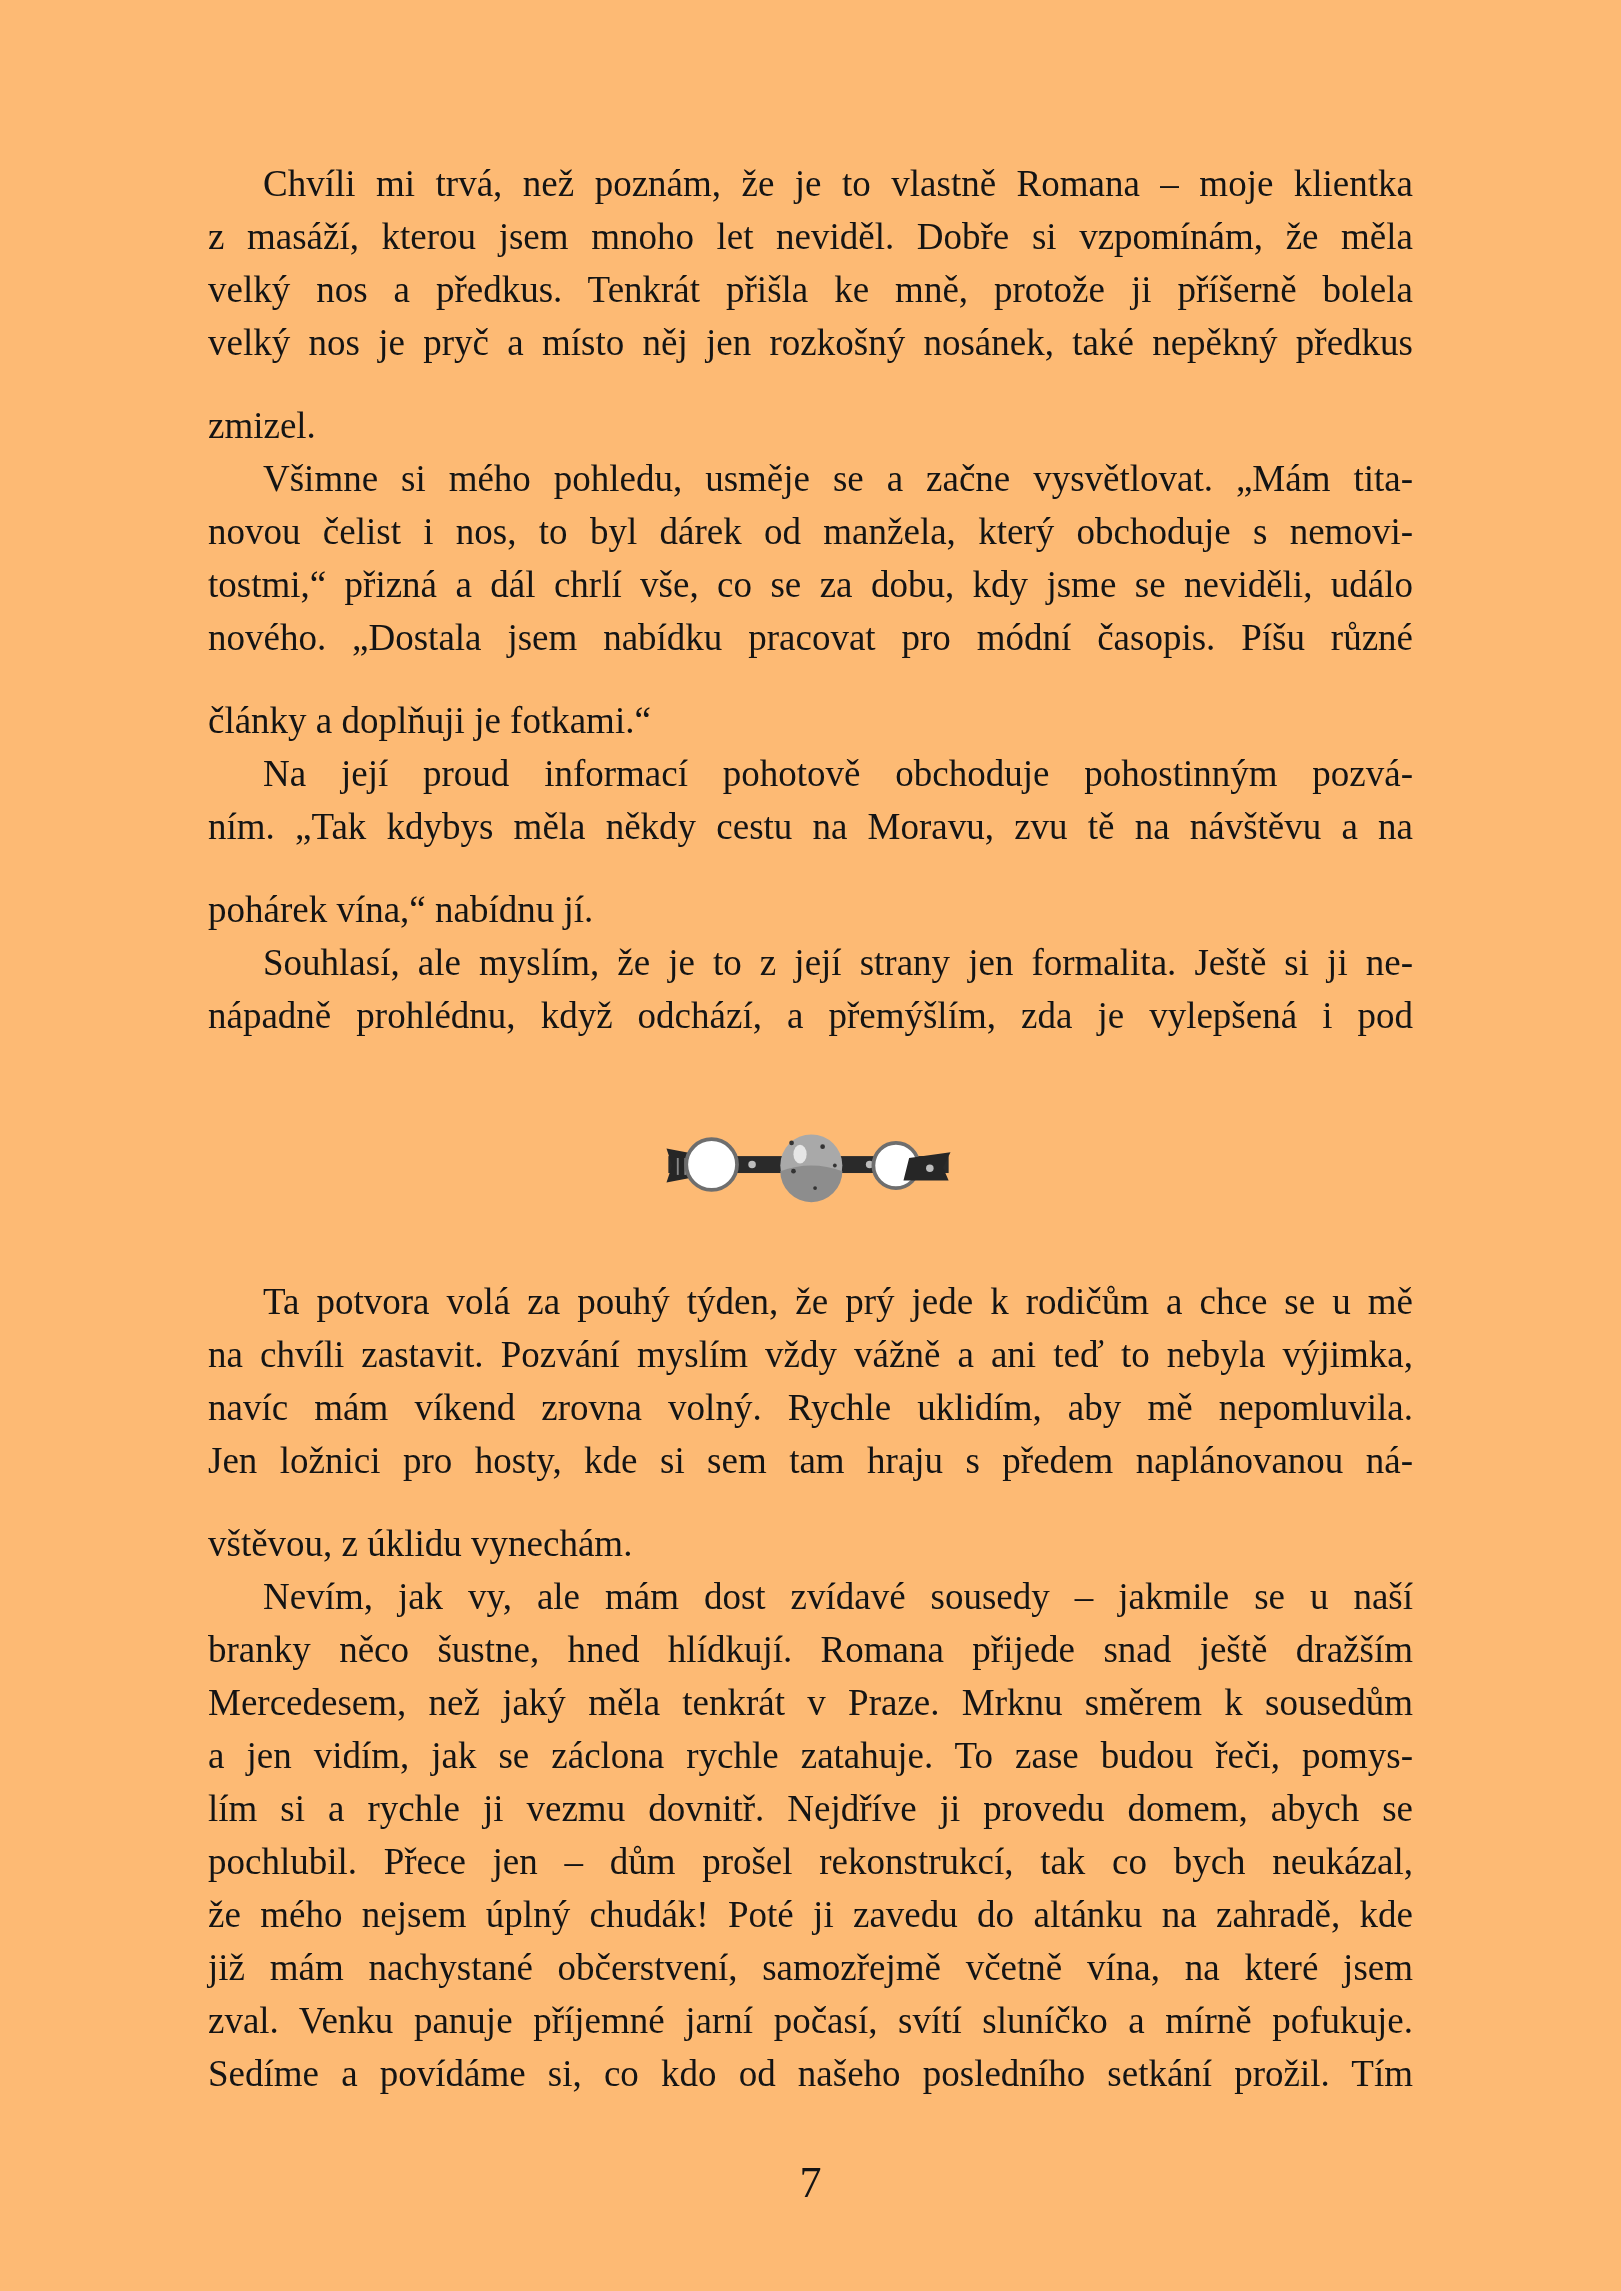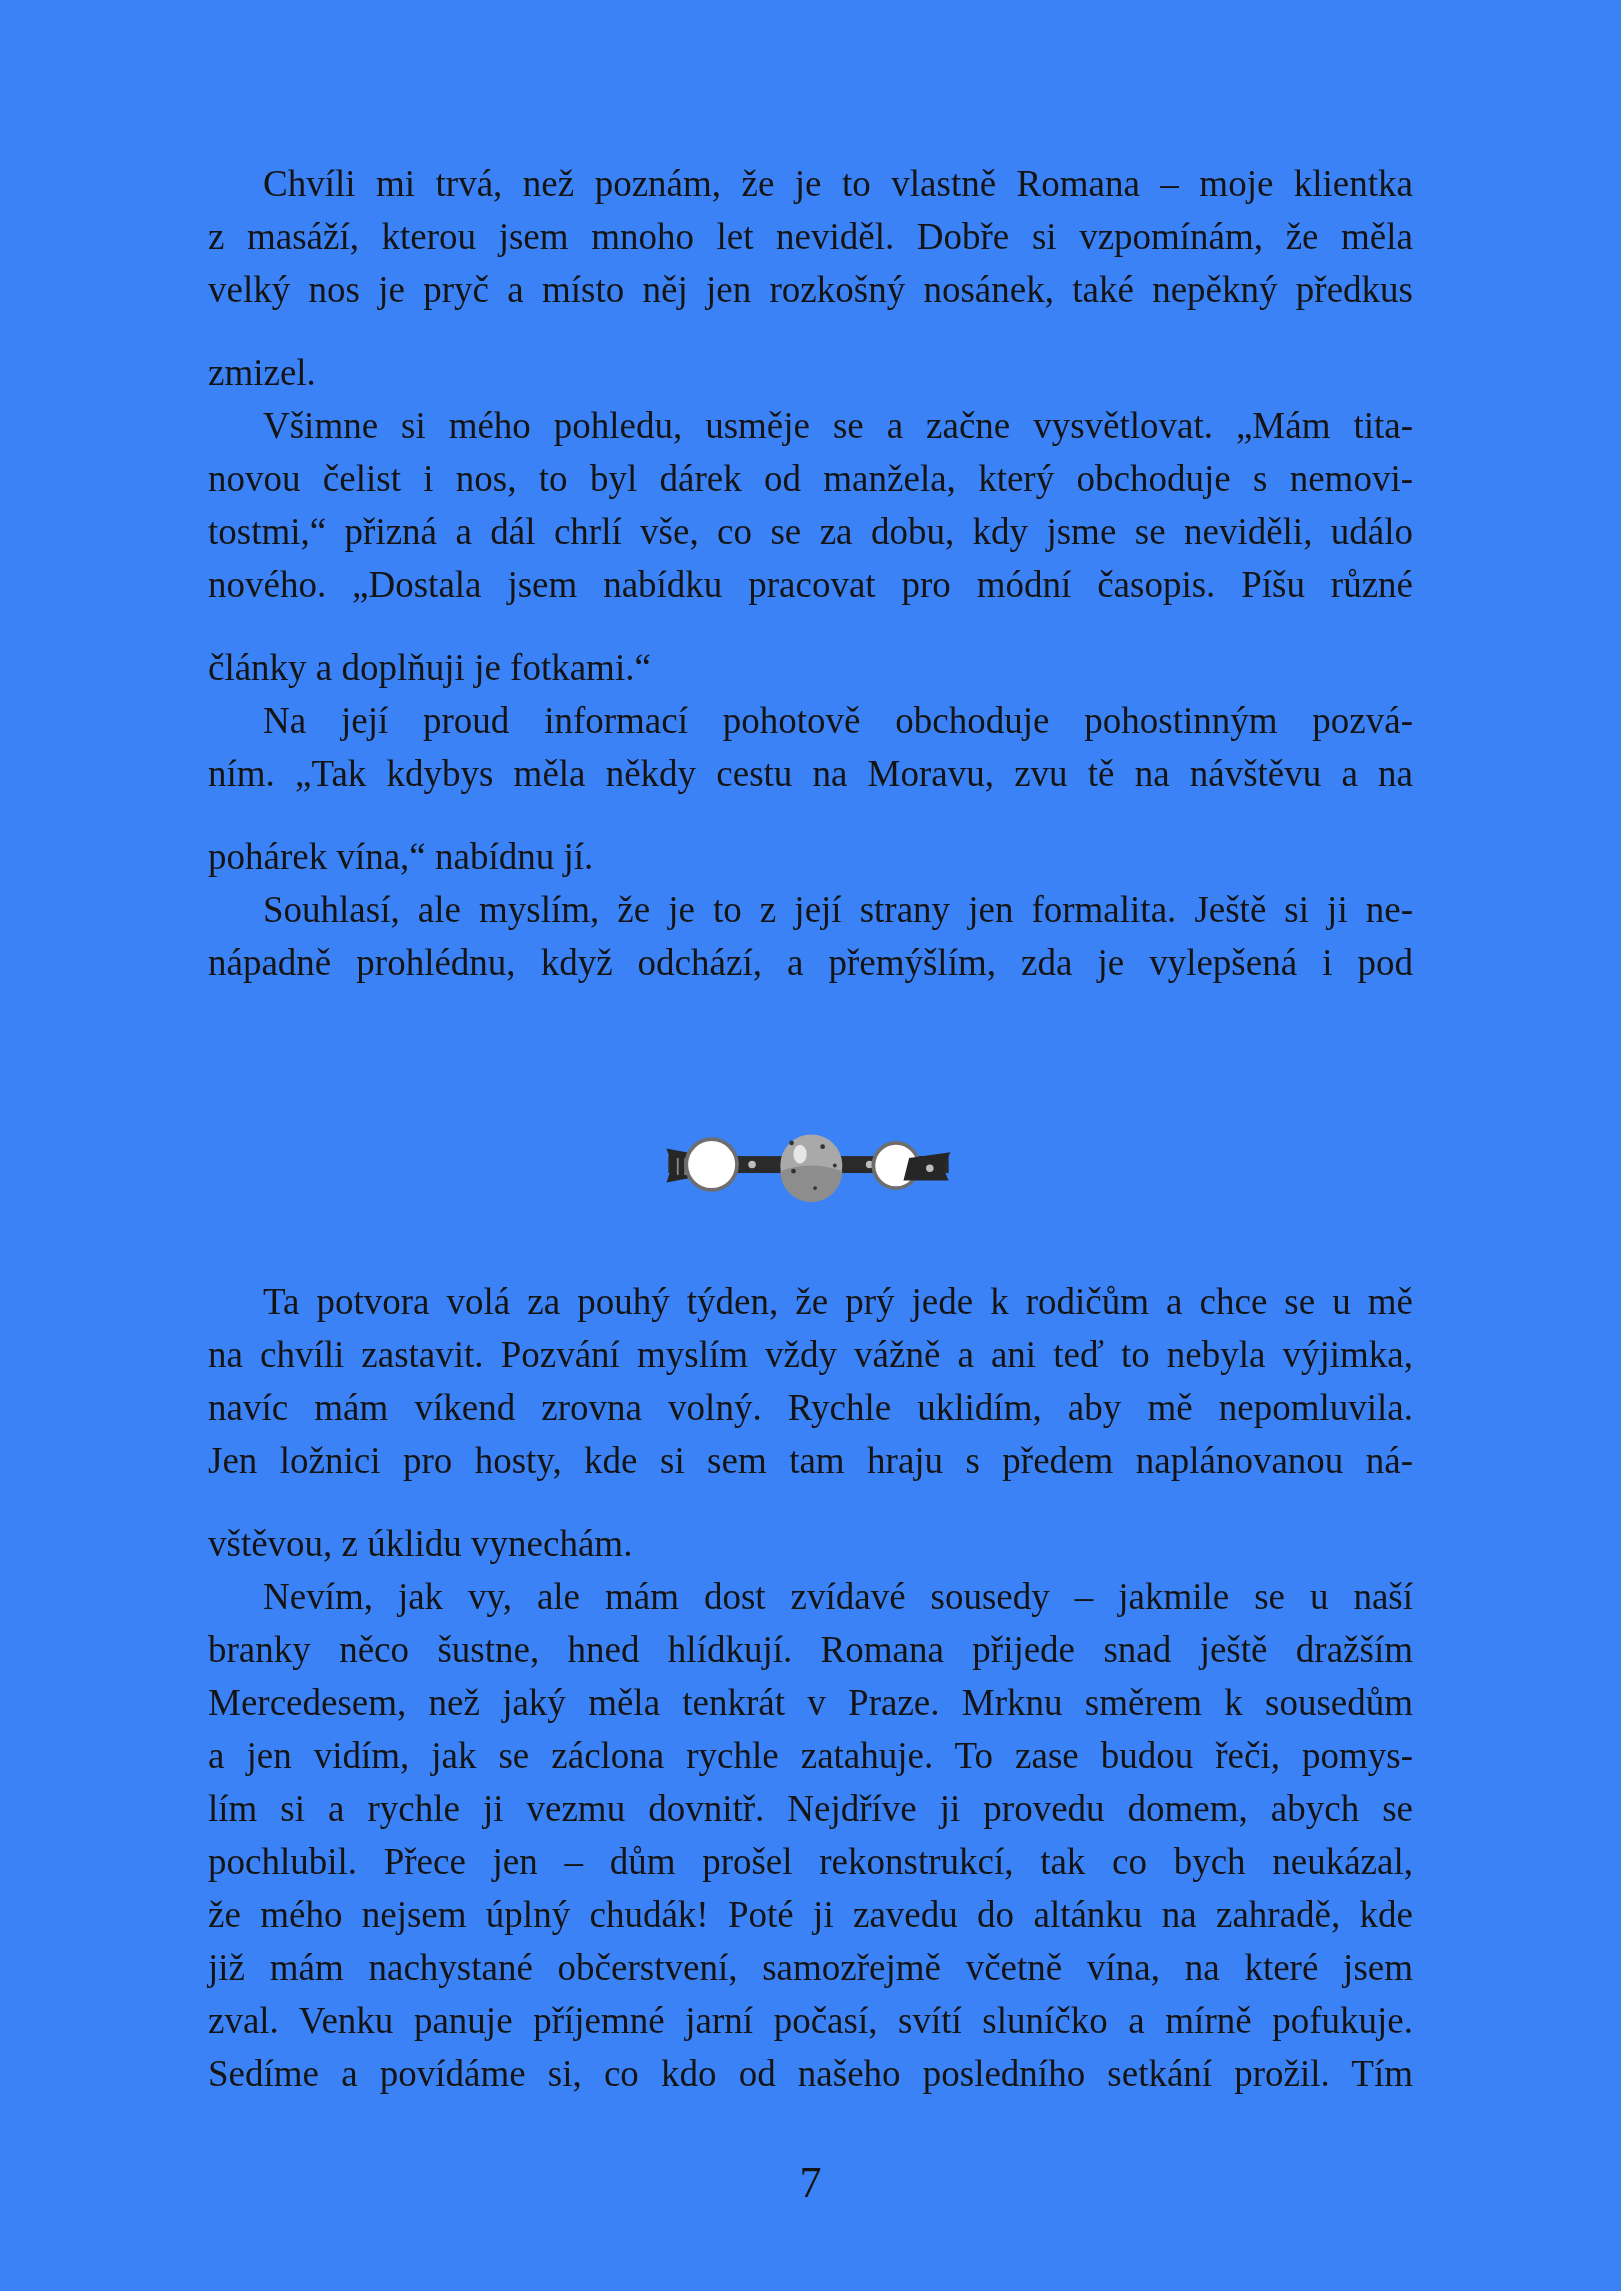--- a/index.html
+++ b/index.html
@@ -1,17 +1,17 @@
 <!DOCTYPE html>
 <html style="font-size:15px"><head>
 <meta charset="utf-8">
 <style>
   html, body { margin: 0; padding: 0; background: #ffffff; }
   body { width: 1621px; height: 2291px; position: relative; overflow: hidden; }
-  .page { position: absolute; left: 0; top: 0; width: 1621px; height: 2291px; background: #3b82f6; }
+  .page { position: absolute; left: 0; top: 0; width: 1621px; height: 2291px; background: #fdba74; }
   .section { position: absolute; left: 208px; width: 1205px; }
   .section-1 { top: 157px; }
   .section-2 { top: 1275px; }
   .para { margin: 0; padding: 0; }
   .line {
     display: block;
     height: 53px;
     line-height: 53px;
     font-family: "Liberation Serif", serif;
     font-size: 37px;
@@ -33,20 +33,21 @@
 </style>
 </head>
 <body>
 
 <div class="page">
 
   <div class="section section-1">
       <div class="para">
         <span class="line indent">Chvíli mi trvá, než poznám, že je to vlastně Romana – moje klientka</span>
         <span class="line">z masáží, kterou jsem mnoho let neviděl. Dobře si vzpomínám, že měla</span>
+        <span class="line">velký nos a předkus. Tenkrát přišla ke mně, protože ji příšerně bolela</span>
         <span class="line">velký nos je pryč a místo něj jen rozkošný nosánek, také nepěkný předkus</span>
         <span class="line last">zmizel.</span>
       </div>
       <div class="para">
         <span class="line indent">Všimne si mého pohledu, usměje se a začne vysvětlovat. „Mám tita-</span>
         <span class="line">novou čelist i nos, to byl dárek od manžela, který obchoduje s nemovi-</span>
         <span class="line">tostmi,“ přizná a dál chrlí vše, co se za dobu, kdy jsme se neviděli, událo</span>
         <span class="line">nového. „Dostala jsem nabídku pracovat pro módní časopis. Píšu různé</span>
         <span class="line last">články a doplňuji je fotkami.“</span>
       </div>

